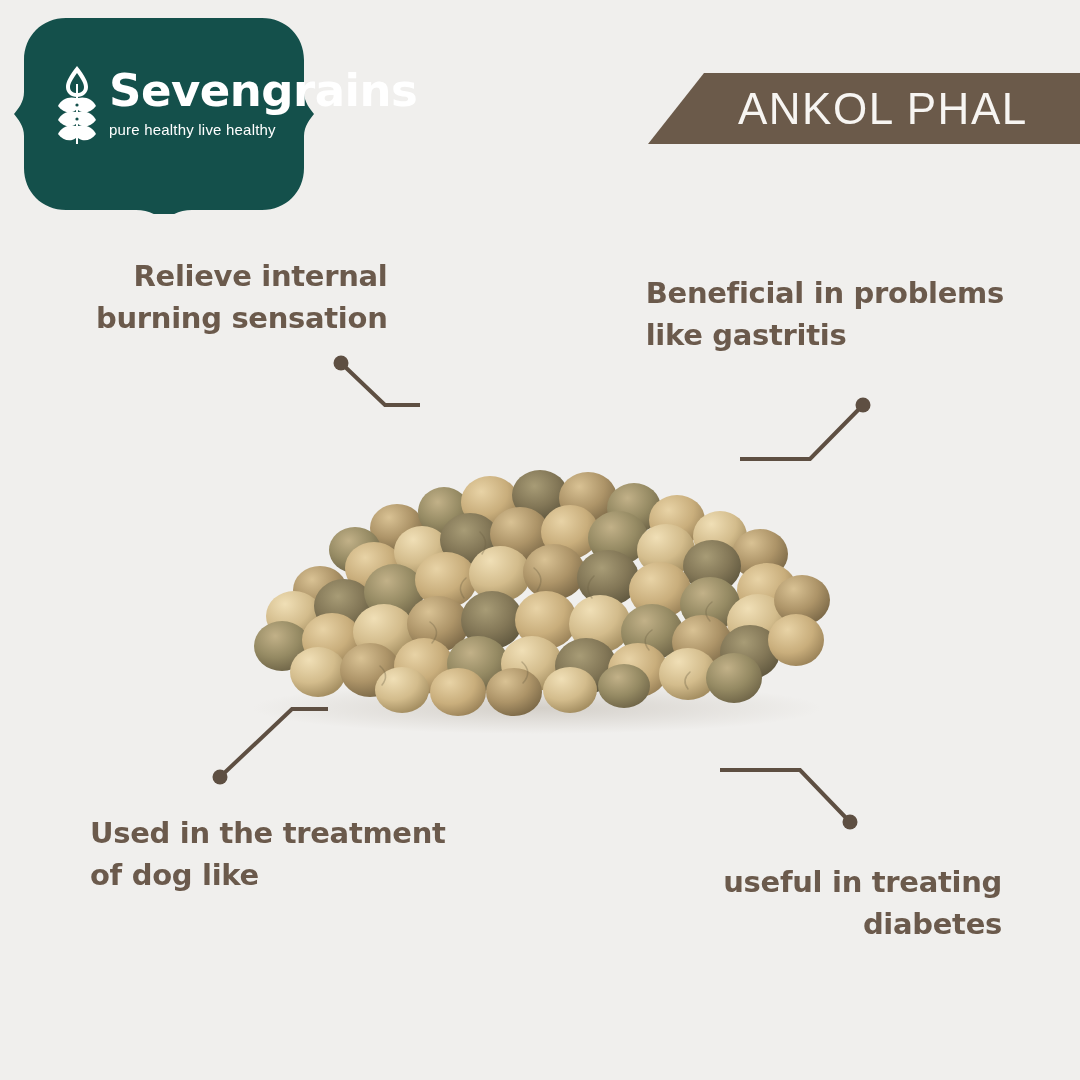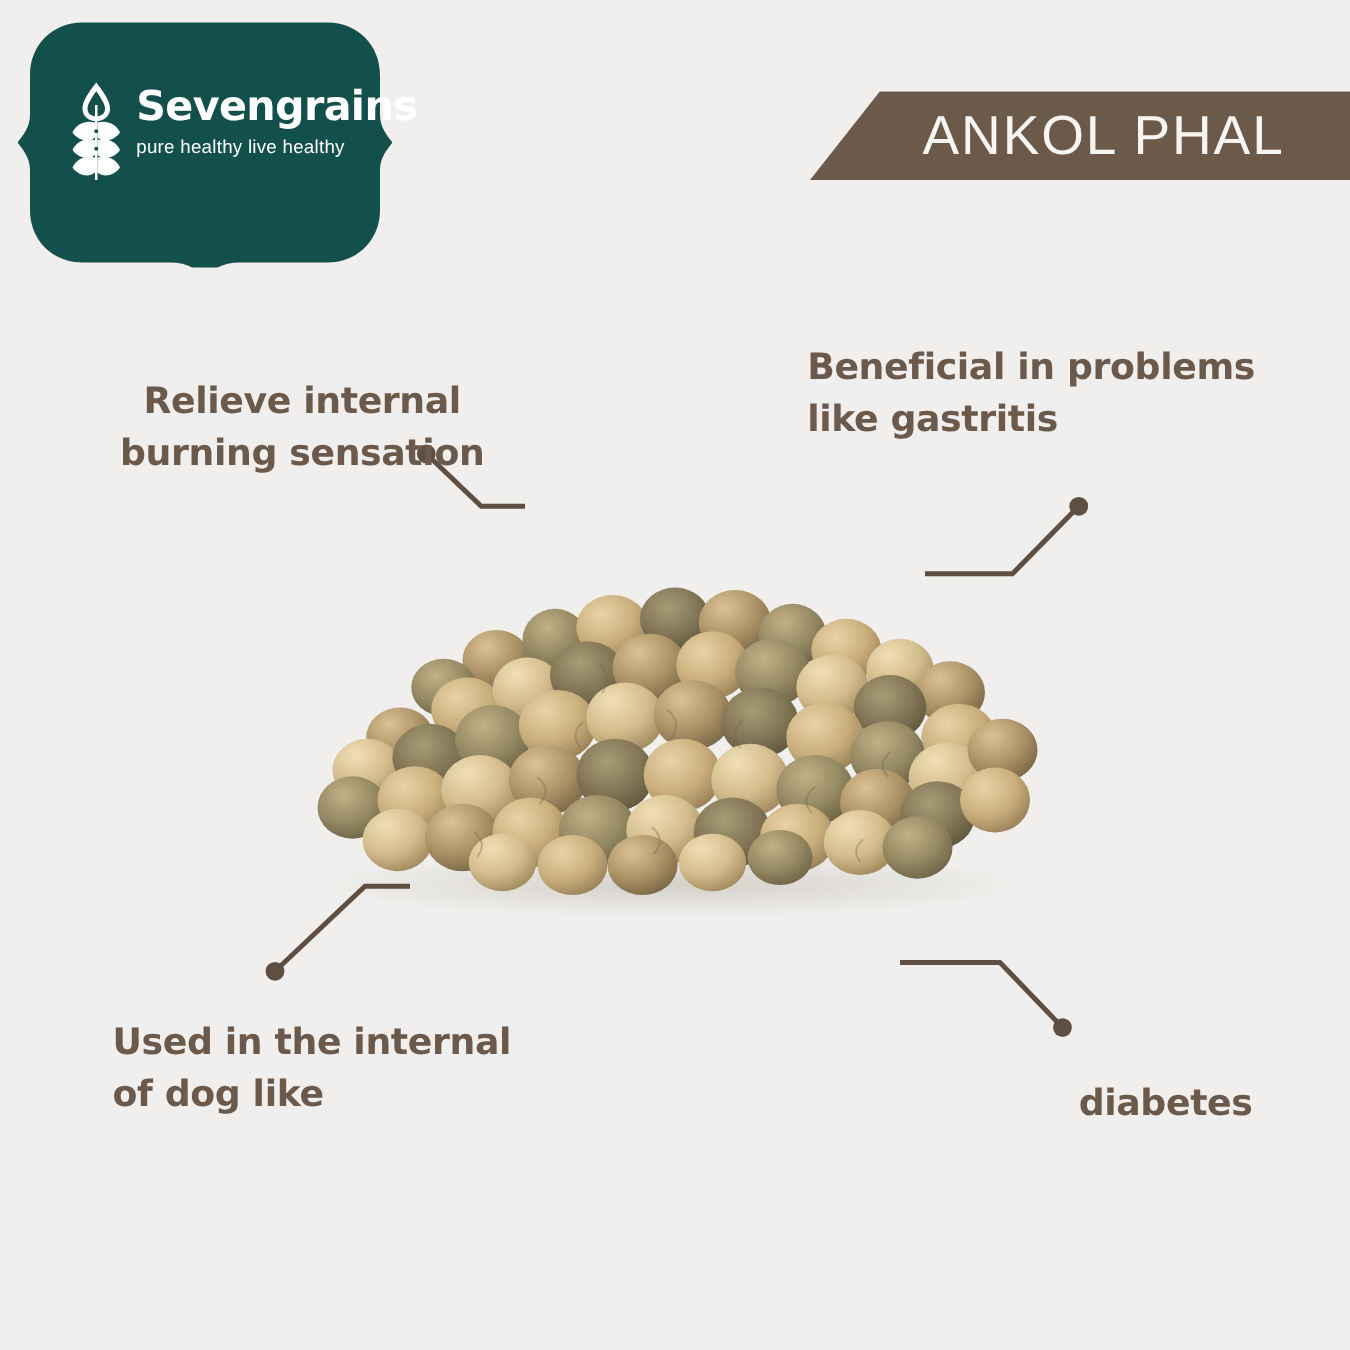--- a/index.html
+++ b/index.html
@@ -34,21 +34,21 @@
     height: 95px;
     display: flex;
     align-items: flex-start;
     gap: 10px;
   }
   #wheat-icon { width: 44px; height: 82px; flex: 0 0 44px; margin-top: 2px; }
   #wheat-icon svg { display: block; width: 100%; height: 100%; }
   #logo-words { padding-top: 6px; }
   .logo-brand {
     color: #ffffff;
-    font-size: 33px;
+    font-size: 45px;
     font-weight: bold;
     letter-spacing: -0.5px;
     line-height: 1;
     font-family: "DejaVu Sans", sans-serif;
   }
   .logo-tagline {
     color: #ffffff;
     font-size: 15px;
     letter-spacing: 0.2px;
     margin-top: 9px;
@@ -102,21 +102,21 @@
   .callout {
     position: absolute;
     color: #6B5A4C;
     font-size: 29px;
     font-weight: bold;
     line-height: 1.45;
     font-family: "DejaVu Sans", sans-serif;
     letter-spacing: -0.3px;
   }
   .callout .line { display: block; white-space: nowrap; }
-  #callout-tl { left: 96px;  top: 255px; text-align: center; margin-top: 44px; }
+  #callout-tl { left: 96px;  top: 255px; text-align: right; }
   #callout-tr { right: 76px; top: 272px; text-align: left; }
   #callout-bl { left: 90px;  top: 812px; text-align: left; }
   #callout-br { right: 78px; top: 861px; text-align: right; }
 </style>
 </head>
 <body>
 
 <div id="poster">
 
   <div id="logo-badge">
@@ -320,21 +320,22 @@
     <span class="line">Relieve internal</span>
     <span class="line">burning sensation</span>
   </div>
 
   <div class="callout" id="callout-tr">
     <span class="line">Beneficial in problems</span>
     <span class="line">like gastritis</span>
   </div>
 
   <div class="callout" id="callout-bl">
-    <span class="line">Used in the internal</span>
+    <span class="line">Used in the treatment</span>
     <span class="line">of dog like</span>
   </div>
 
   <div class="callout" id="callout-br">
+    <span class="line">useful in treating</span>
     <span class="line">diabetes</span>
   </div>
 
 </div>
 
 </body></html>

